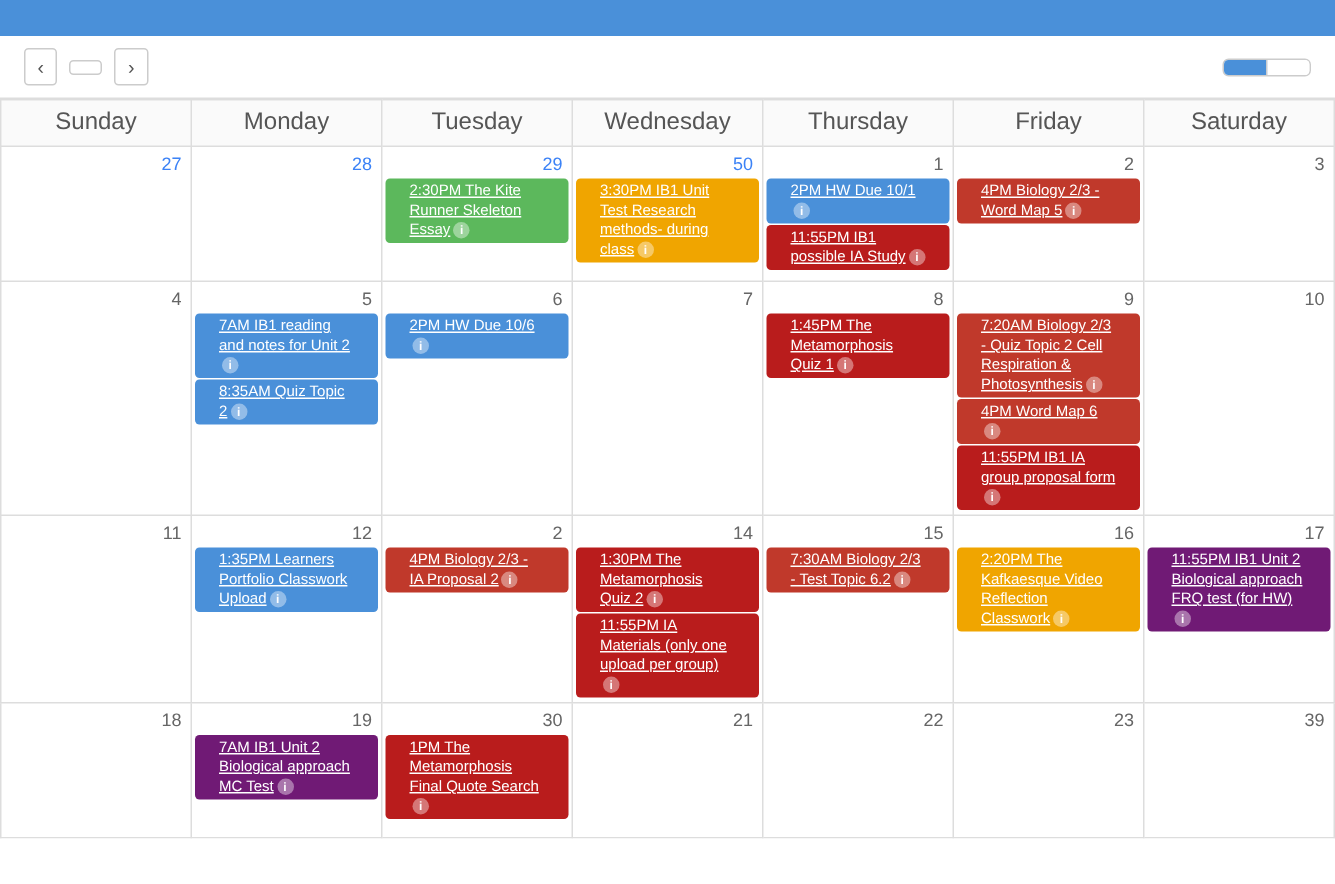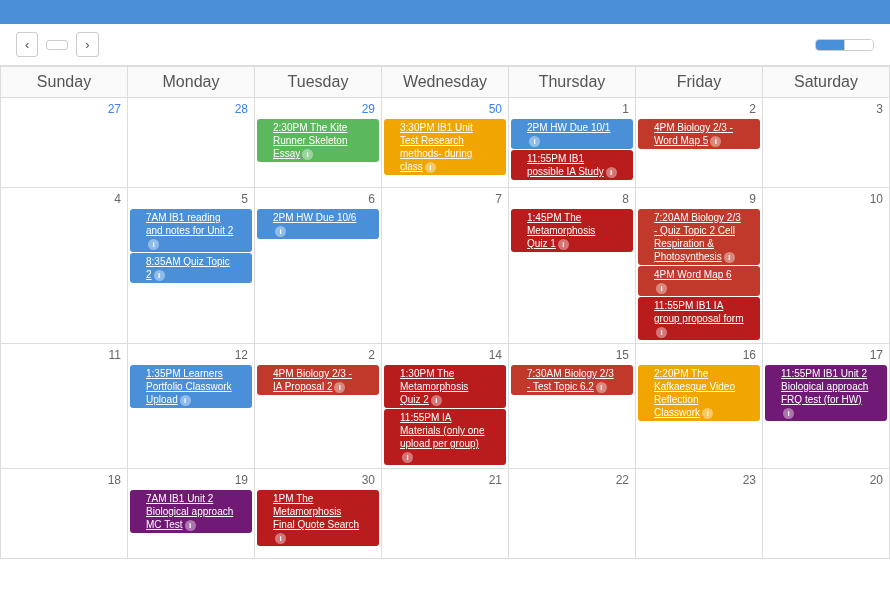--- a/index.html
+++ b/index.html
@@ -262,17 +262,17 @@
         <td>
           <div class="day-number">21</div>
         </td>
         <td>
           <div class="day-number">22</div>
         </td>
         <td>
           <div class="day-number">23</div>
         </td>
         <td>
-          <div class="day-number">20</div>
+          <div class="day-number">39</div>
         </td>
       </tr>
     </tbody>
 </table>
 
 </body></html>

